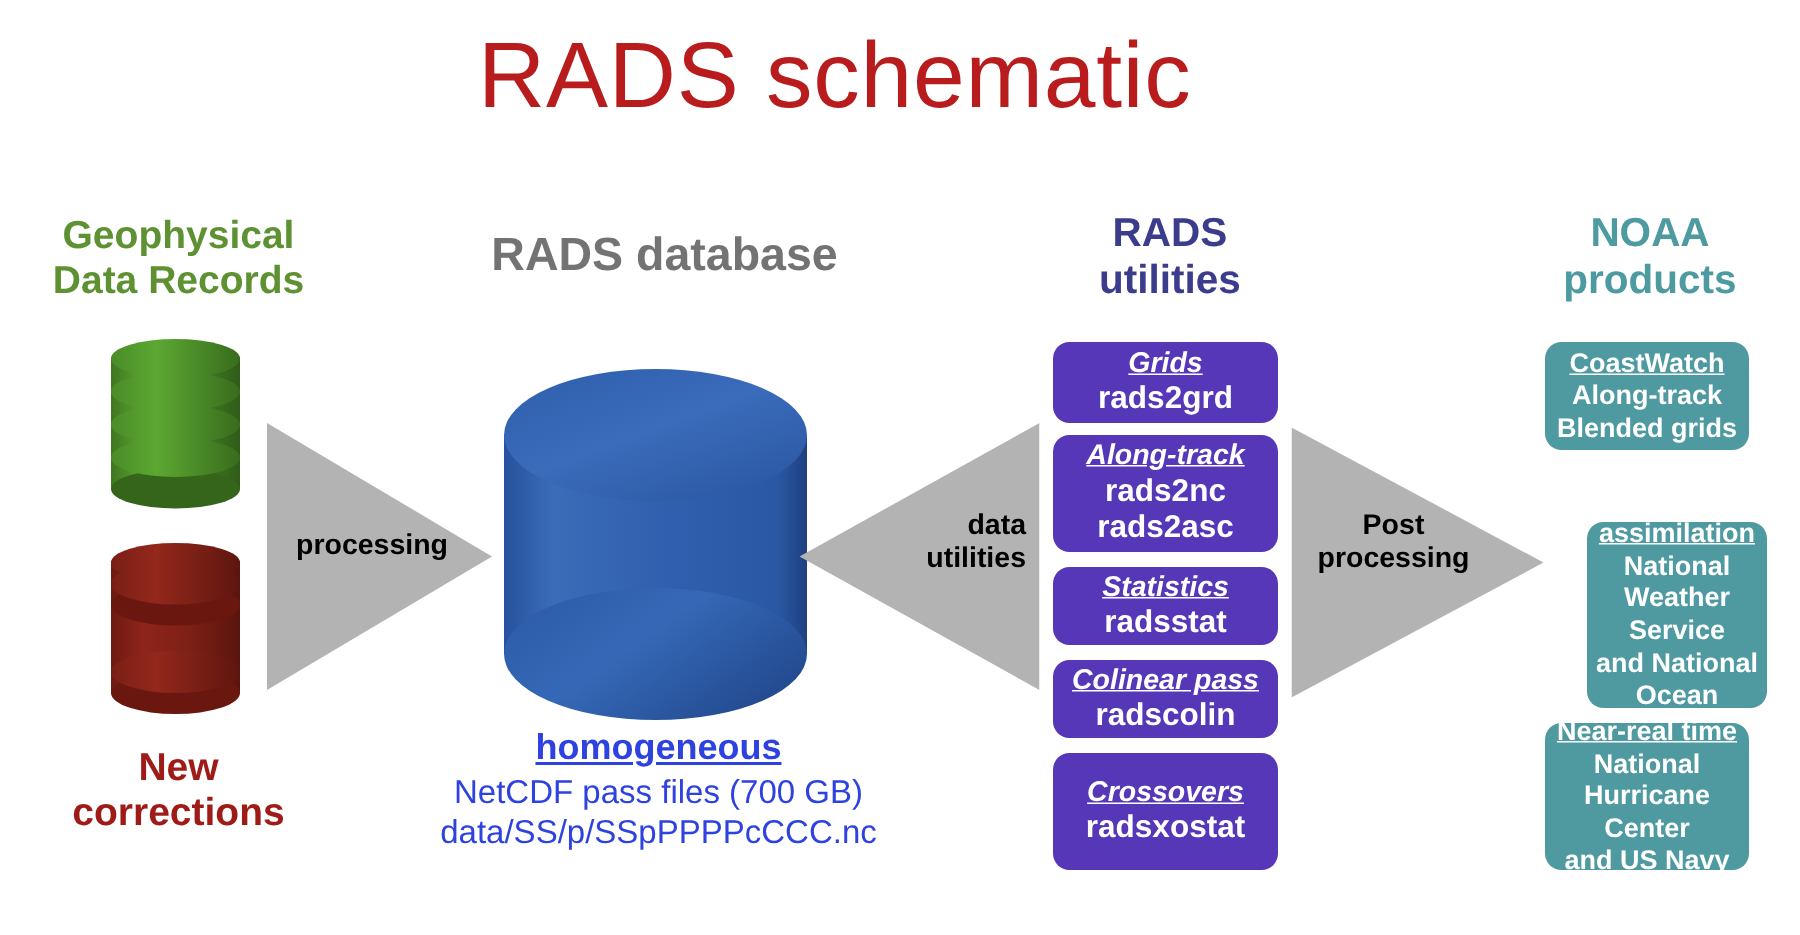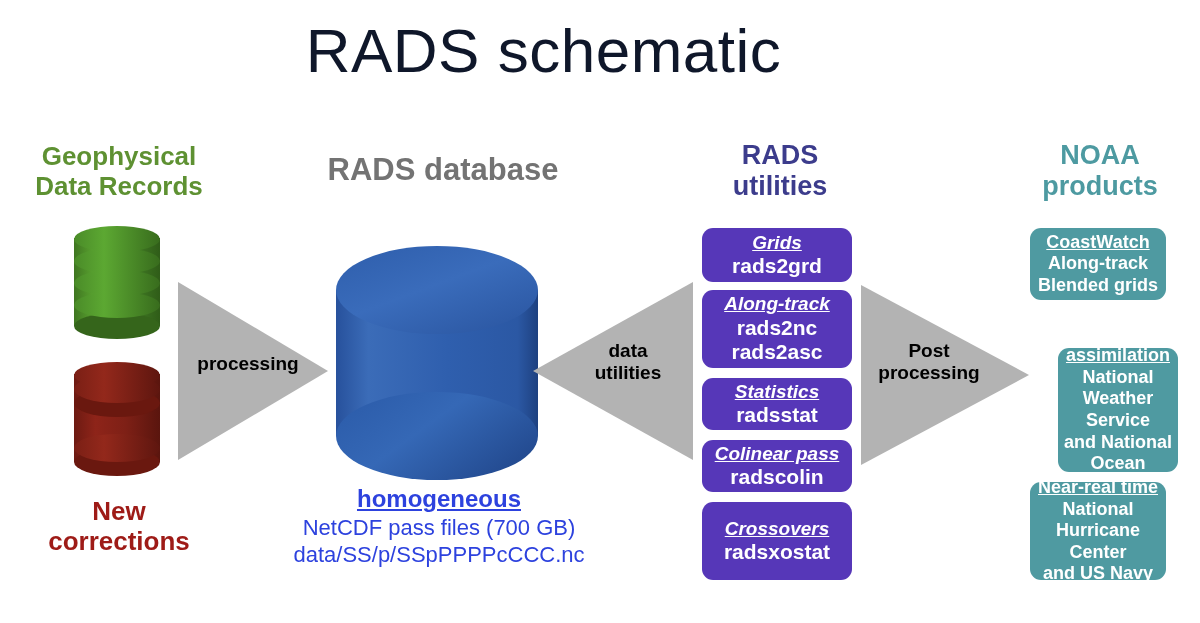--- a/index.html
+++ b/index.html
@@ -15,27 +15,27 @@
     position: relative;
     width: 1200px;
     height: 623px;
     background: #ffffff;
     overflow: hidden;
   }
 
   
   #title {
     position: absolute;
-    left: 4px;
+    left: 17px;
     top: 18px;
     width: 1079px;
     text-align: center;
     font-size: 62px;
     font-weight: 400;
-    color: #0f172a;
+    color: #b91c1c;
     letter-spacing: 0.5px;
     line-height: 1.05;
   }
 
   
   .col-head {
     position: absolute;
     text-align: center;
     font-weight: bold;
     line-height: 1.14;
@@ -109,21 +109,21 @@
     text-align: center;
     font-size: 19px;
     font-weight: bold;
     color: #000000;
     line-height: 1.14;
   }
   #arrow-processing { left: 178px; top: 282px; width: 150px; height: 178px; }
   #lbl-processing   { left: 182px; top: 353px; width: 132px; }
 
   #arrow-data { left: 533px; top: 282px; width: 160px; height: 178px; }
-  #lbl-data   { left: 572px; top: 340px; width: 112px; }
+  #lbl-data   { left: 572px; top: 340px; width: 112px; text-align: right; }
 
   #arrow-post { left: 861px; top: 285px; width: 168px; height: 180px; }
   #lbl-post   { left: 866px; top: 340px; width: 126px; }
 
   
   .rbox {
     position: absolute;
     border-radius: 11px;
     color: #ffffff;
     text-align: center;

